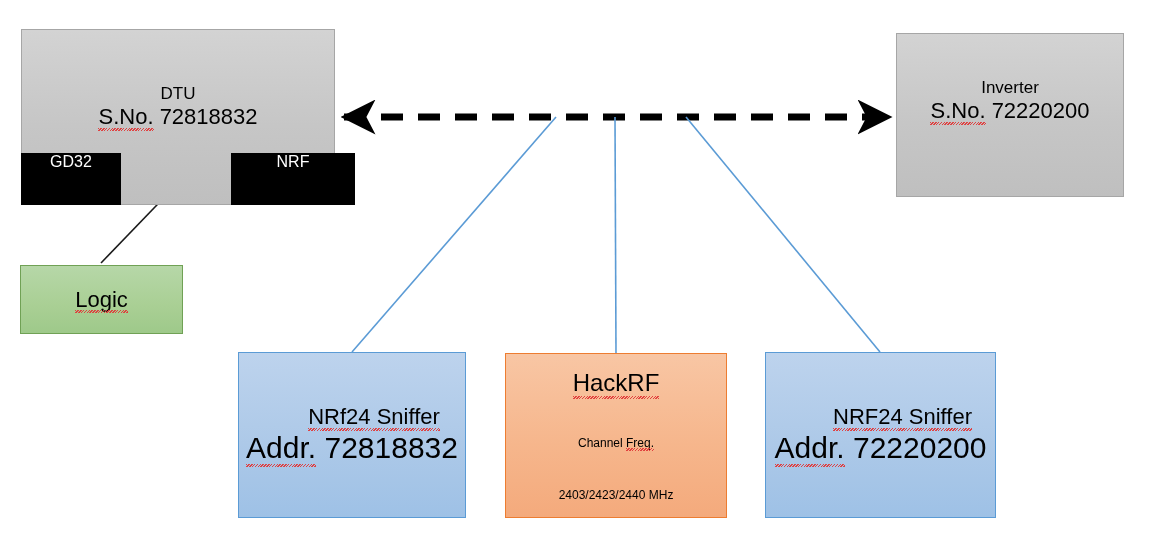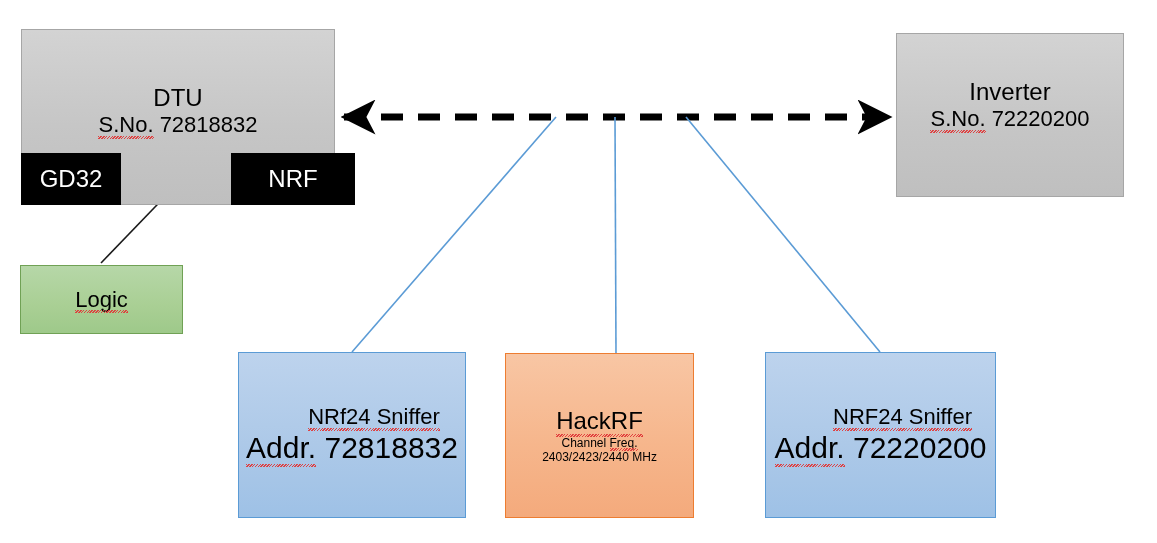--- a/index.html
+++ b/index.html
@@ -34,33 +34,33 @@
   #dtu-box {
     left: 21px; top: 29px; width: 314px; height: 176px;
     justify-content: flex-start;
     padding-top: 54px;
   }
   #inverter-box {
     left: 896px; top: 33px; width: 228px; height: 164px;
     justify-content: flex-start;
     padding-top: 44px;
   }
-  .gray-box .line1 { font-size: 24px; }
+  .gray-box .line1 { font-size: 17px; }
   .gray-box .line2 { font-size: 22px; }
 
   
   .black-box {
     position: absolute;
     box-sizing: border-box;
     background: #000000;
     color: #ffffff;
     display: flex;
-    align-items: center;
+    align-items: flex-start;
     justify-content: center;
-    font-size: 24px;
+    font-size: 16px;
   }
   #gd32-box { left: 21px; top: 153px; width: 100px; height: 52px; }
   #nrf-box  { left: 231px; top: 153px; width: 124px; height: 52px; }
 
   
   #logic-box {
     left: 20px; top: 265px; width: 163px; height: 69px;
     background: linear-gradient(180deg, #b6d7a8 0%, #a9cf94 60%, #9ec98a 100%);
     border: 1px solid #70a155;
     font-size: 22px;
@@ -69,21 +69,21 @@
   
   .blue-box {
     background: linear-gradient(180deg, #bdd3ed 0%, #adc9e8 55%, #9ec1e6 100%);
     border: 1px solid #5b9bd5;
   }
   .orange-box {
     background: linear-gradient(180deg, #f8c6a4 0%, #f6b68c 55%, #f4aa7c 100%);
     border: 1px solid #ed7d31;
   }
   #sniffer-left  { left: 238px; top: 352px; width: 228px; height: 166px; }
-  #hackrf-box    { left: 505px; top: 353px; width: 189px; height: 165px; }
+  #hackrf-box    { left: 505px; top: 353px; width: 222px; height: 165px; gap: 38px; }
   #sniffer-right { left: 765px; top: 352px; width: 231px; height: 166px; }
 
   .dev-title { font-size: 22px; margin-left: 44px; }
   .dev-sub   { font-size: 30px; }
   .hack-title { font-size: 24px; }
   .hack-sub   { font-size: 12px; }
 
   
   .sq {
     position: relative;

